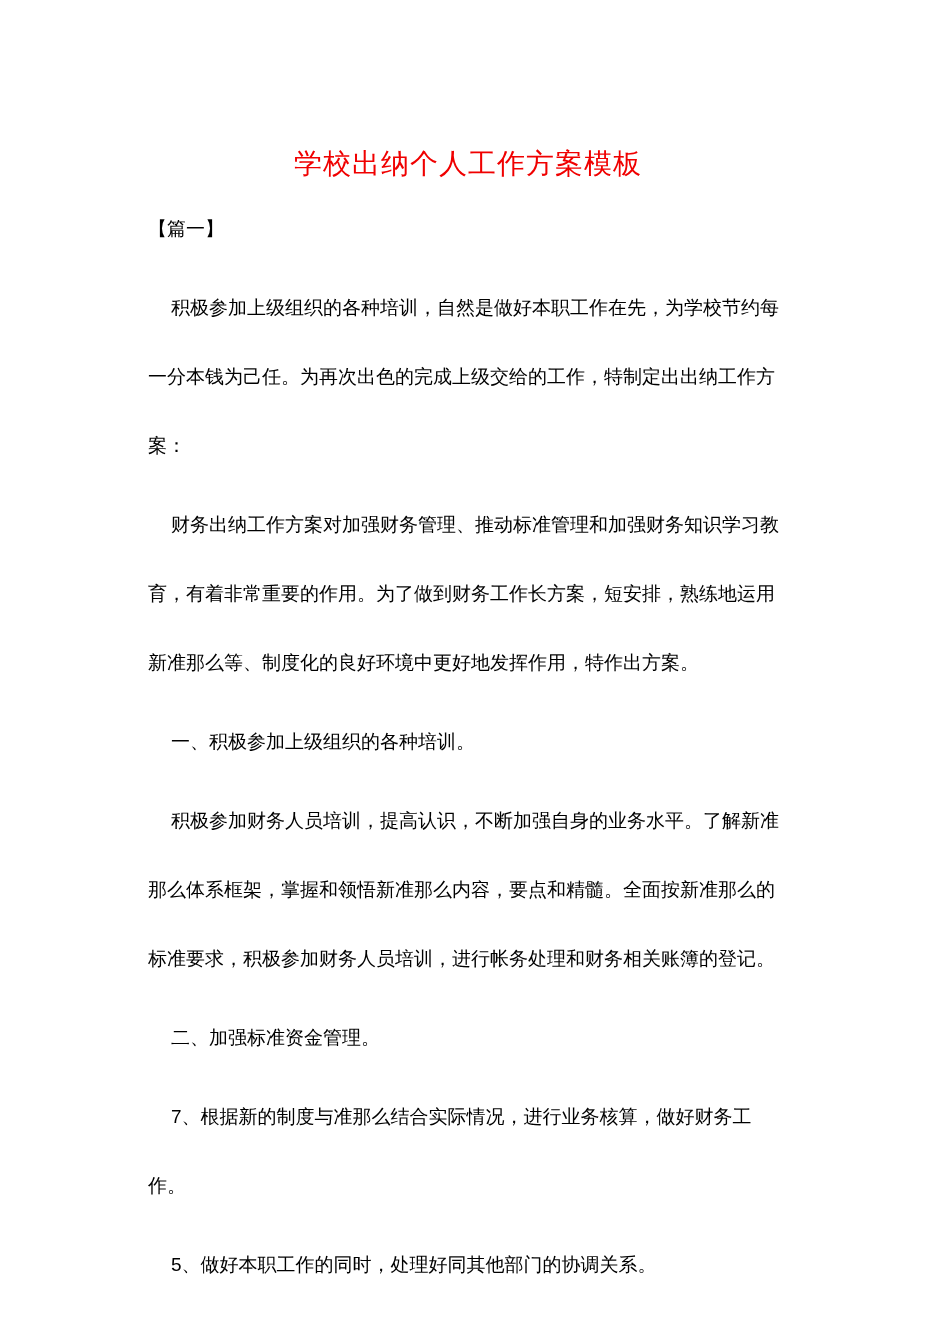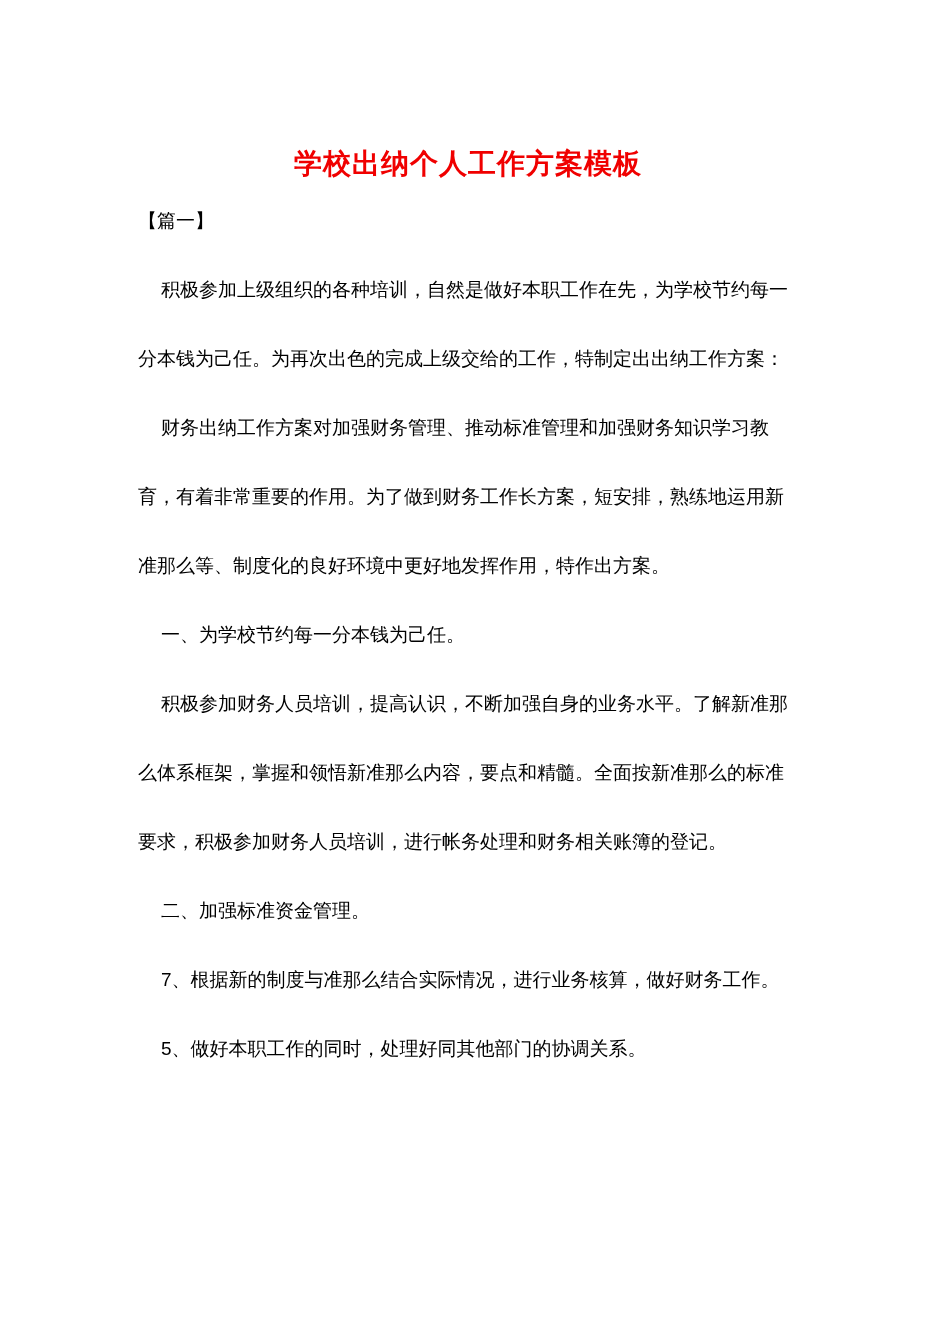--- a/index.html
+++ b/index.html
@@ -16,29 +16,29 @@
     font-family: "Liberation Sans", "DejaVu Sans", sans-serif;
     color: #000000;
   }
   .content {
     box-sizing: content-box;
     padding: 144px 0 0 138px;
     width: 660px;
   }
   .doc-title {
     font-size: 28px;
-    font-weight: bold;
+    font-weight: normal;
     color: #f00000;
     text-align: center;
     line-height: 40px;
     margin: 0 0 2px 0;
     letter-spacing: 1px;
   }
   .body-text p {
-    margin: 0;
+    margin: 10px;
     font-size: 19px;
     line-height: 69px;
     text-indent: 0;
     word-break: normal;
     line-break: strict;
   }
   .body-text p.indent {
     text-indent: 23px;
   }
   .section-marker {
@@ -48,20 +48,20 @@
 </head>
 <body>
 
 <div class="page">
   <div class="content">
     <h1 class="doc-title">学校出纳个人工作方案模板</h1>
     <div class="body-text">
       <p class="section-marker">【篇一】</p>
       <p class="indent">积极参加上级组织的各种培训，自然是做好本职工作在先，为学校节约每一分本钱为己任。为再次出色的完成上级交给的工作，特制定出出纳工作方案：</p>
       <p class="indent">财务出纳工作方案对加强财务管理、推动标准管理和加强财务知识学习教育，有着非常重要的作用。为了做到财务工作长方案，短安排，熟练地运用新准那么等、制度化的良好环境中更好地发挥作用，特作出方案。</p>
-      <p class="indent">一、为学校节约每一分本钱为己任。</p>
+      <p class="indent">一、积极参加上级组织的各种培训。</p>
       <p class="indent">积极参加财务人员培训，提高认识，不断加强自身的业务水平。了解新准那么体系框架，掌握和领悟新准那么内容，要点和精髓。全面按新准那么的标准要求，积极参加财务人员培训，进行帐务处理和财务相关账簿的登记。</p>
       <p class="indent">二、加强标准资金管理。</p>
       <p class="indent">7、根据新的制度与准那么结合实际情况，进行业务核算，做好财务工作。</p>
       <p class="indent">5、做好本职工作的同时，处理好同其他部门的协调关系。</p>
     </div>
   </div>
 </div>
 
 </body></html>

